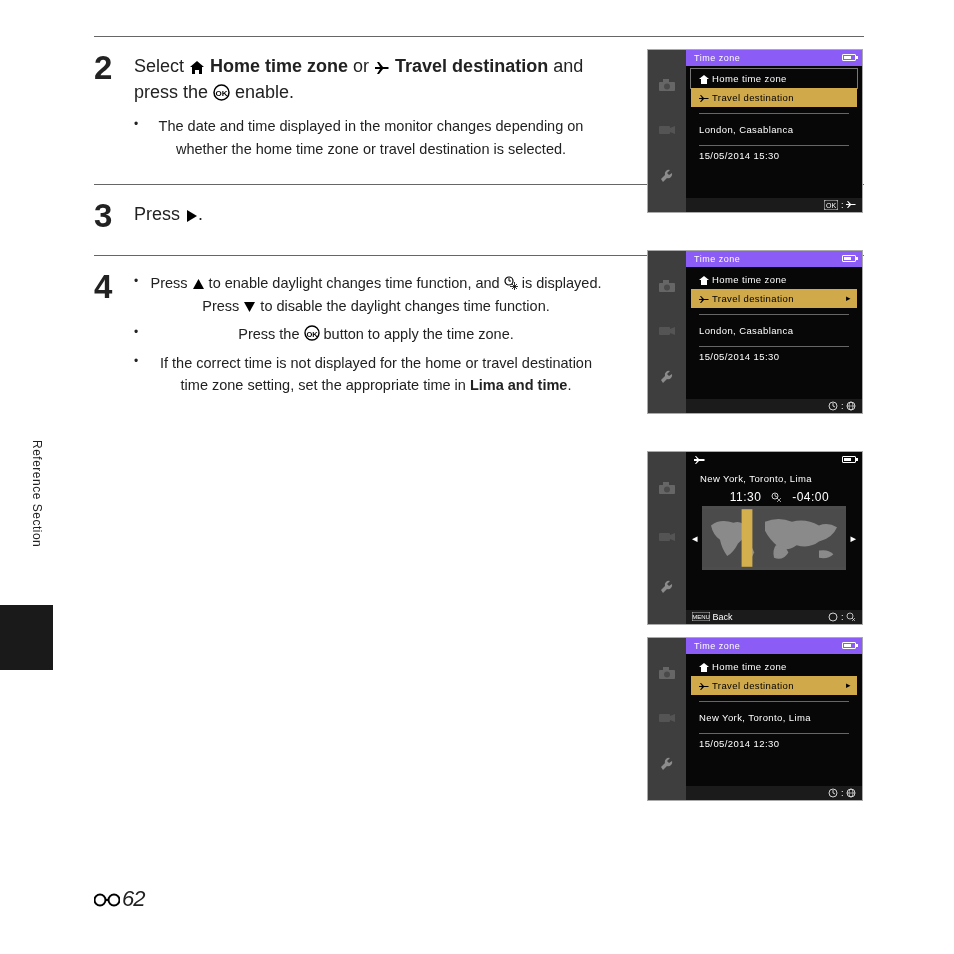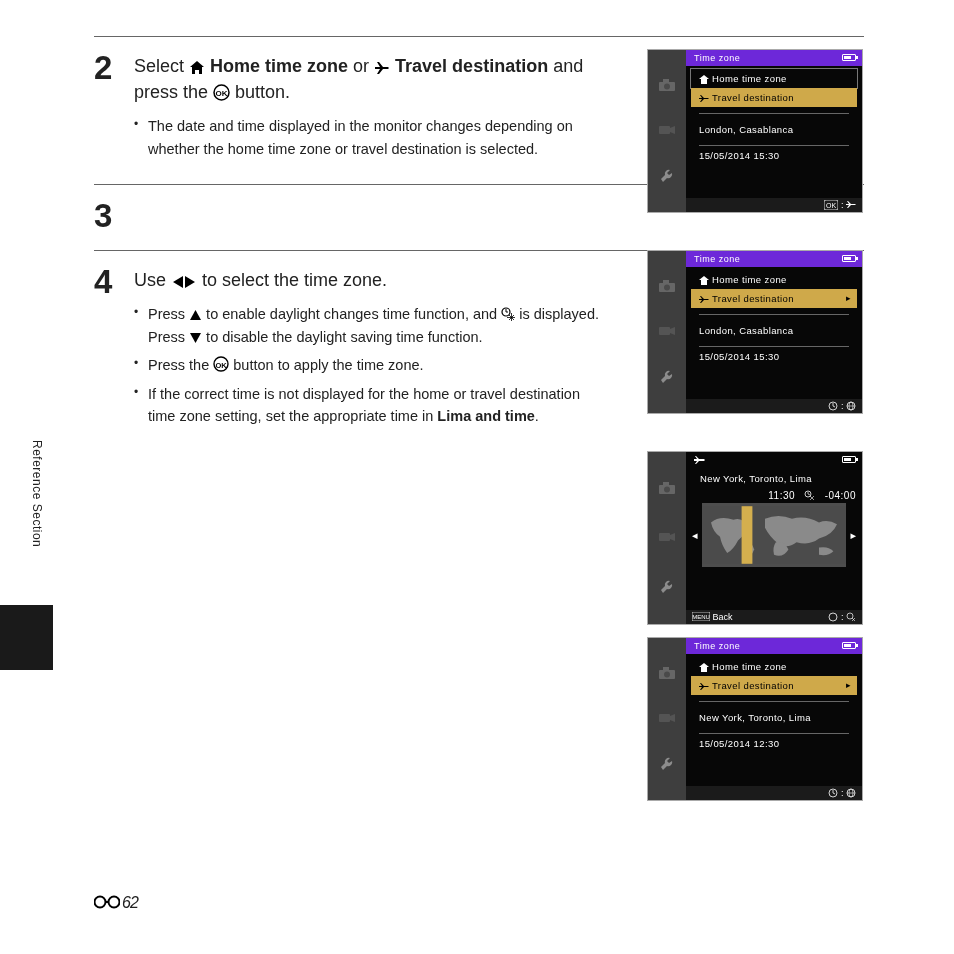--- a/index.html
+++ b/index.html
@@ -60,20 +60,21 @@
   }
   .step-head b { font-weight: 700; }
   .step-head svg { vertical-align: -3px; }
   ul { list-style: none; }
   ul li {
     position: relative;
     padding-left: 14px;
     font-size: 14.5px;
     line-height: 1.55;
     margin-bottom: 6px;
+    text-align: center;
   }
   ul li::before {
     content: "•";
     position: absolute;
     left: 0;
     top: 0;
     font-size: 12px;
   }
   .inline-icon { display: inline-block; vertical-align: -2px; }
 
@@ -98,21 +99,21 @@
     justify-content: space-around;
     padding: 12px 0;
   }
   .shot-left svg { opacity: .55; }
   .shot-right {
     margin-left: 38px;
     position: relative;
     height: 100%;
   }
   .shot-title {
-    background: #6d28d9;
+    background: #8b5cf6;
     padding: 3px 8px;
     font-size: 9px;
     letter-spacing: .5px;
     position: relative;
   }
   .bat {
     position: absolute; right: 6px; top: 4px;
     width: 14px; height: 7px;
     border: 1px solid #fff; border-radius: 1px;
   }
@@ -161,30 +162,30 @@
     height: 64px;
     position: relative;
     overflow: hidden;
   }
   .maparea svg.world { width:100%; height:100%; }
   .mapchev { position:absolute; top:50%; transform:translateY(-50%); font-size:11px; color:#fff; }
   .mapchev.l { left:-2px; }
   .mapchev.r { right:-2px; }
 
   .time-line {
-    text-align:right; font-size:10px; letter-spacing:.5px;
+    text-align:center; font-size:12px; letter-spacing:.5px;
     padding: 2px 0 2px 11px;
   }
   .time-line span { margin: 0 6px; }
 
   .page-num {
     position: absolute;
     left: 94px;
     bottom: 42px;
-    font-size: 16px;
+    font-size: 22px;
     font-style: italic;
     letter-spacing: -1px;
   }
   .page-num svg { vertical-align: -2px; margin-right: 2px; }
 </style>
 </head>
 <body>
 
 <div class="side-tab">Reference Section</div>
 <div class="black-tab"></div>
@@ -195,51 +196,53 @@
     <div class="step-num">2</div>
     <div class="step-body">
       <div class="step-head" style="max-width:480px">
         <span>Select </span><svg class="inline-icon" width="16" height="15">
             <path d="M8 1 L15 7 L13 7 L13 14 L10 14 L10 10 L6 10 L6 14 L3 14 L3 7 L1 7 Z" fill="#000"></path>
           </svg><b> Home time zone</b><span> or </span><svg class="inline-icon" width="16" height="15">
             <path d="M1 7 L6 7 L3 2 L5 2 L9 7 L14 7 L15 8 L14 9 L9 9 L5 14 L3 14 L6 9 L1 9 Z" fill="#000"></path>
           </svg><b> Travel destination</b><span> and press the </span><svg class="inline-icon" width="17" height="17">
             <circle cx="8.5" cy="8.5" r="7.5" fill="none" stroke="#000" stroke-width="1.5"></circle>
             <text x="8.5" y="12" text-anchor="middle" font-size="8" font-family="Arial" font-weight="bold">OK</text>
-          </svg><span> button.</span>
+          </svg><span> enable.</span>
       </div>
       <ul>
         <li style="max-width:460px">The date and time displayed in the monitor changes depending on whether the home time zone or travel destination is selected.</li>
       </ul>
     </div>
   </div>
 
   <div class="step">
     <div class="step-num">3</div>
+    <div class="step-body">
+      <div class="step-head">
+        <span>Press </span><svg class="inline-icon" width="13" height="15">
+            <path d="M2 2 L12 8 L2 14 Z" fill="#000"></path>
+          </svg><span>.</span>
+      </div>
+    </div>
   </div>
 
   <div class="step">
     <div class="step-num">4</div>
     <div class="step-body">
-      <div class="step-head">
-        <span>Use </span><svg class="inline-icon" width="26" height="15">
-            <path d="M12 2 L2 8 L12 14 Z M14 2 L24 8 L14 14 Z" fill="#000"></path>
-          </svg><span> to select the time zone.</span>
-      </div>
       <ul style="max-width:470px">
         <li>
           <span>Press </span><svg class="inline-icon" width="13" height="12">
               <path d="M6.5 1 L12 11 L1 11 Z" fill="#000"></path>
             </svg><span> to enable daylight changes time function, and </span><svg class="inline-icon" width="14" height="14">
               <circle cx="5" cy="5" r="4" fill="none" stroke="#000" stroke-width="1.2"></circle>
               <path d="M5 5 L5 2 M5 5 L7 5" stroke="#000" stroke-width="1"></path>
               <path d="M8 8 L13 13 M13 8 L8 13 M10.5 6 L10.5 15 M6 10.5 L15 10.5" stroke="#000" stroke-width="0.8"></path>
             </svg><span> is displayed. Press </span><svg class="inline-icon" width="13" height="12">
               <path d="M1 1 L12 1 L6.5 11 Z" fill="#000"></path>
-            </svg><span> to disable the daylight saving time function.</span>
+            </svg><span> to disable the daylight changes time function.</span>
         </li>
         <li>
           <span>Press the </span><svg class="inline-icon" width="16" height="16">
               <circle cx="8" cy="8" r="7" fill="none" stroke="#000" stroke-width="1.4"></circle>
               <text x="8" y="11.5" text-anchor="middle" font-size="7.5" font-family="Arial" font-weight="bold">OK</text>
             </svg><span> button to apply the time zone.</span>
         </li>
         <li>
           <span>If the correct time is not displayed for the home or travel destination time zone setting, set the appropriate time in </span><b>Lima and time</b><span>.</span>
         </li>

